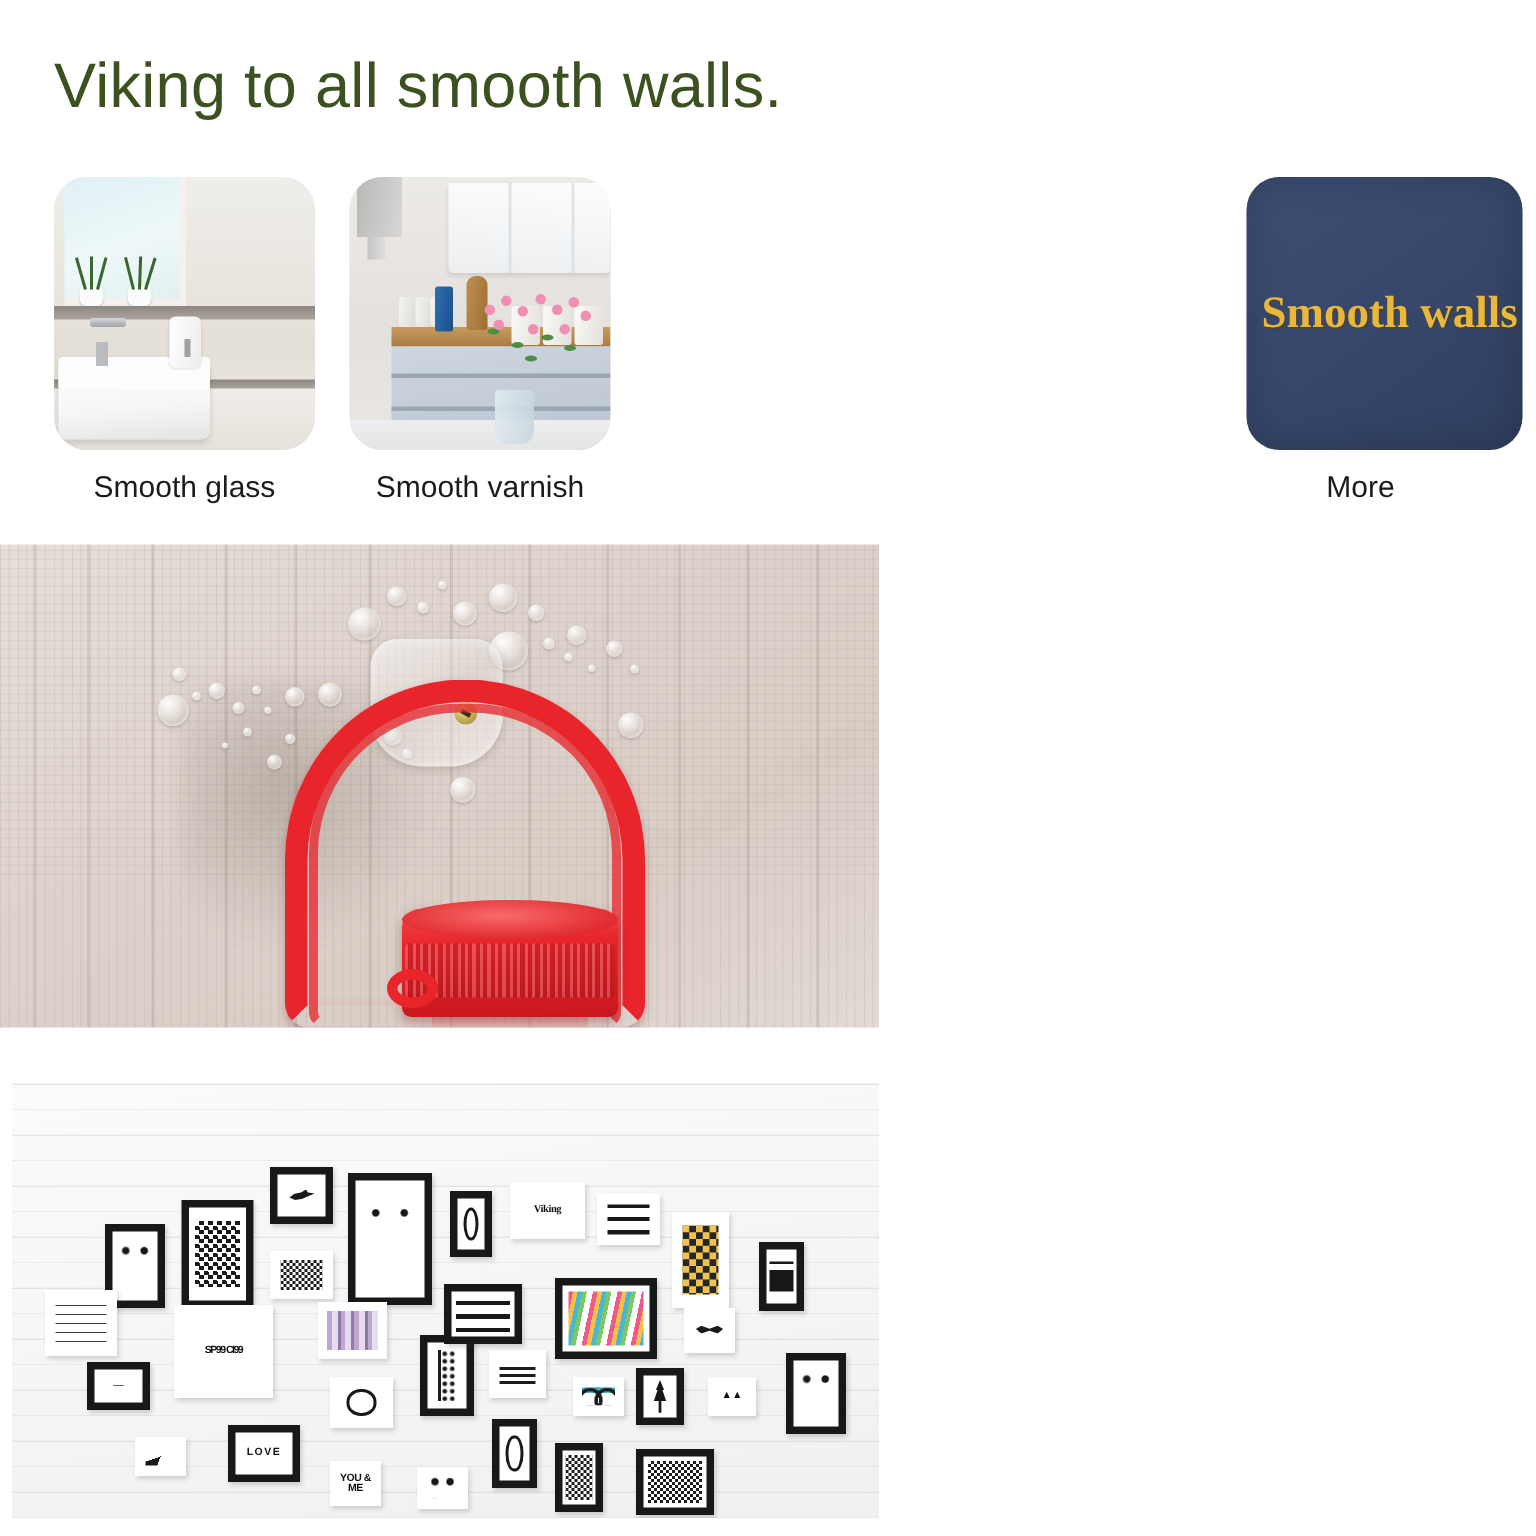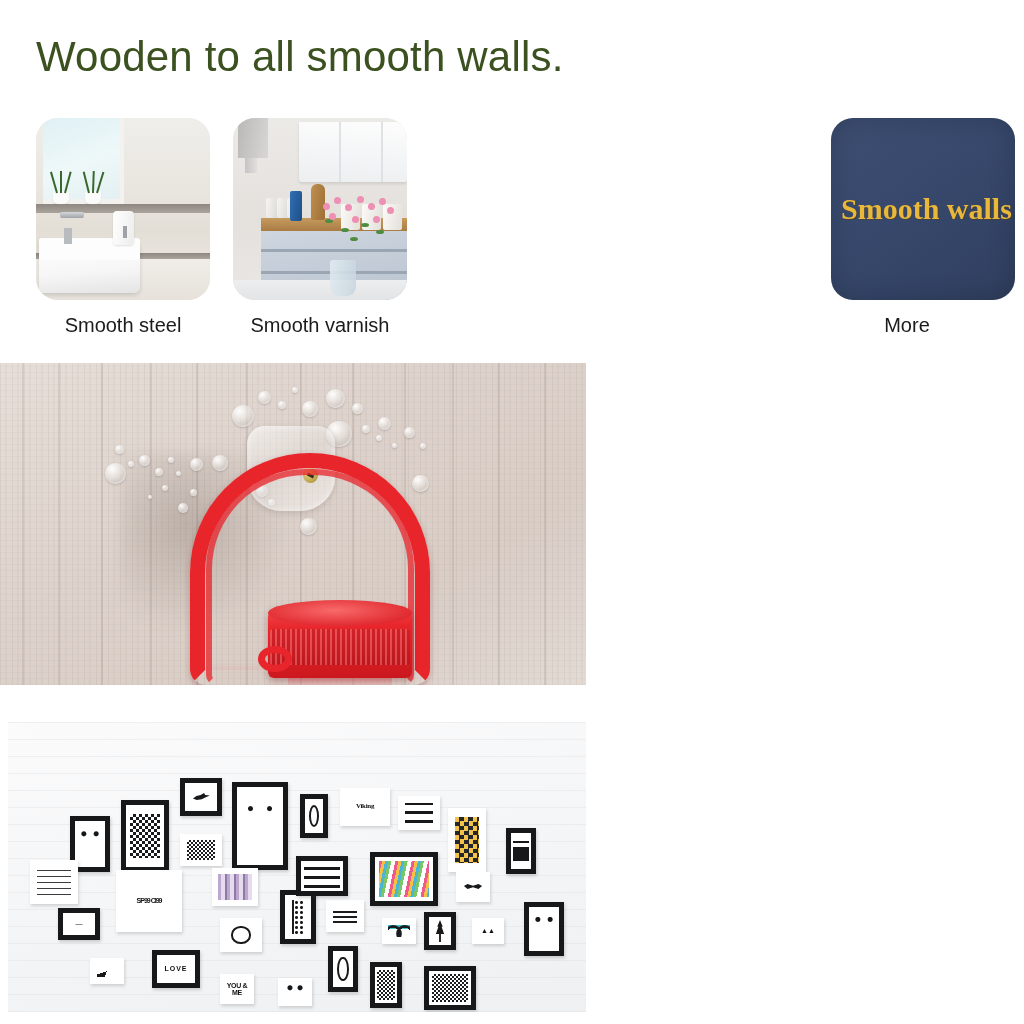--- a/index.html
+++ b/index.html
@@ -290,21 +290,21 @@
   .art-sp99 { font-size:17px; font-weight:bold; letter-spacing:-1px; line-height:.9; }
   .art-viking { font-size:10px; font-weight:bold; font-family:"Liberation Serif",serif; }
   .art-youme { font-size:7px; font-weight:bold; line-height:1.5; }
   .art-small { font-size:6px; }
 </style>
 </head>
 <body>
 
 <div id="page">
 
-  <div class="headline">Wooden to all smooth walls.</div>
+  <div class="headline">Viking to all smooth walls.</div>
 
   <div class="tile-strip">
 
     <div class="tile-cell" style="left:36px; width:174px;">
       <div class="tile bath">
         <div class="bg-wall"></div>
         <div class="window"></div>
         <div class="win-mull"></div>
         <div class="plant1">
           <div class="pot">
@@ -323,21 +323,21 @@
         <div class="band band1"></div>
         <div class="counter"></div>
         <div class="band" style="top:74%;height:6px;"></div>
         <div class="sink"></div>
         <div class="sink-top"></div>
         <div class="faucet-base"></div>
         <div class="faucet-arm"></div>
         <div class="soap"></div>
         <div class="soap-top"></div>
       </div>
-      <div class="tile-label">Smooth steel</div>
+      <div class="tile-label">Smooth glass</div>
     </div>
 
     <div class="tile-cell" style="left:233px; width:174px;">
       <div class="tile kitchen">
         <div class="k-wall"></div>
         <div class="hood-duct"></div>
         <div class="hood"></div>
         <div class="cab-upper"></div>
         <div class="cab-div" style="right:38%;"></div>
         <div class="cab-div" style="right:14%;"></div>

